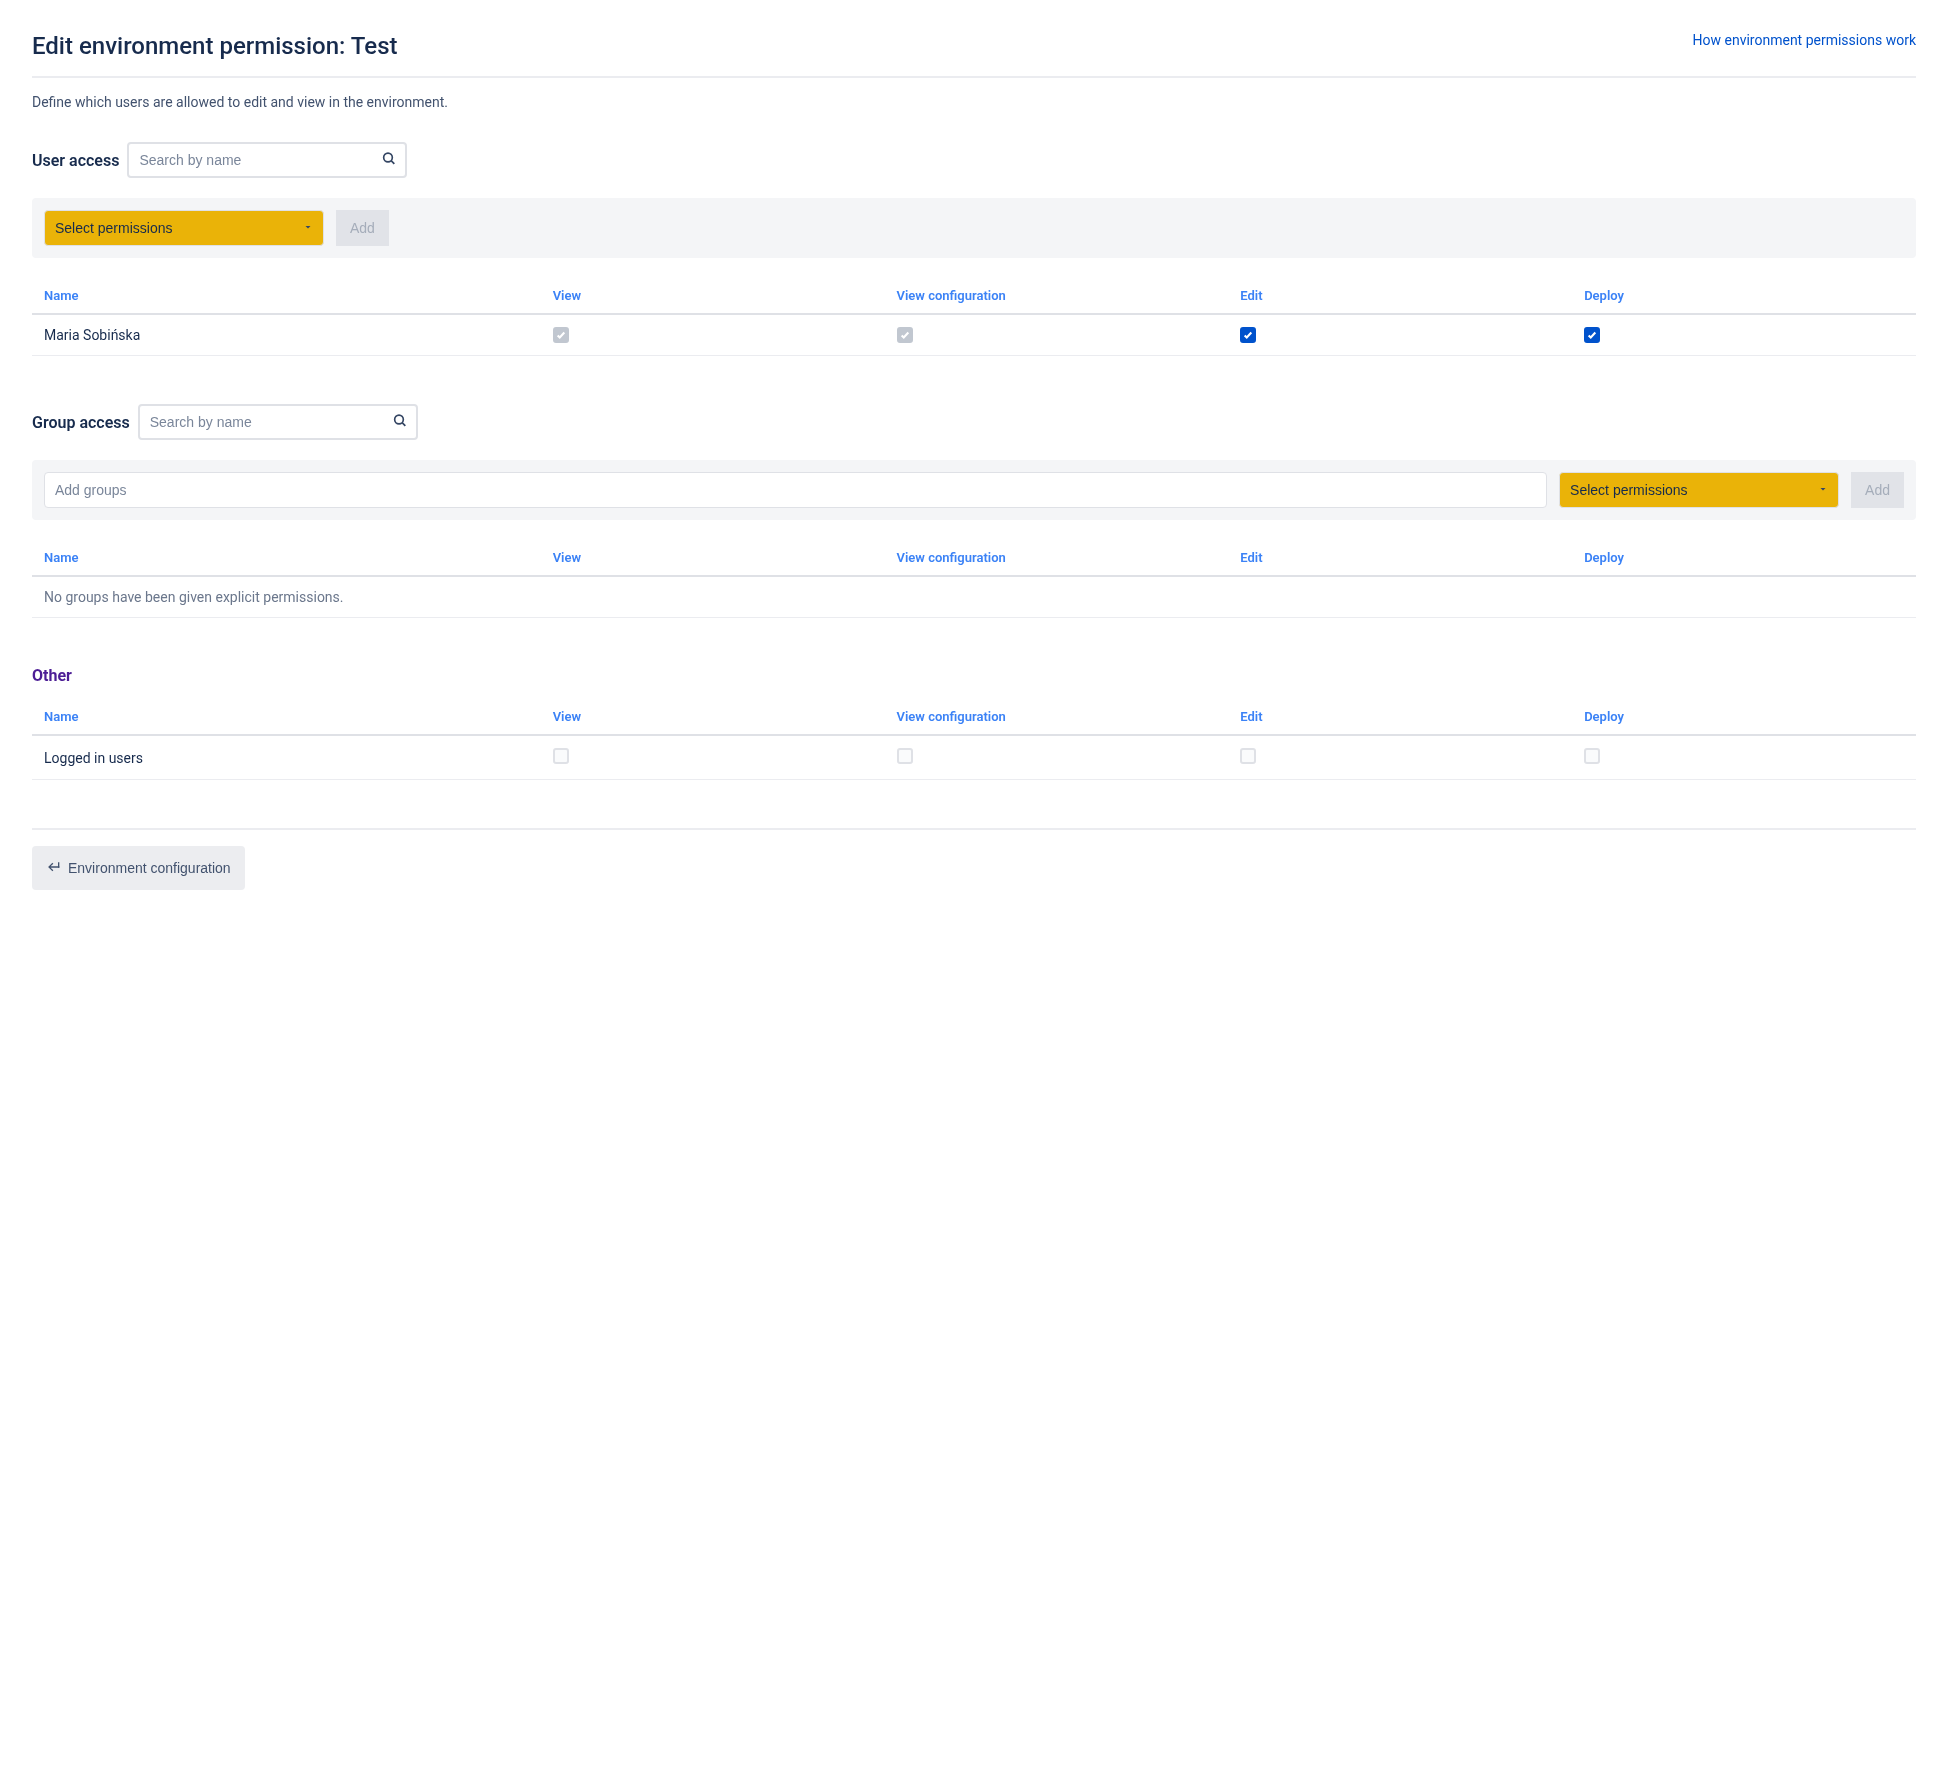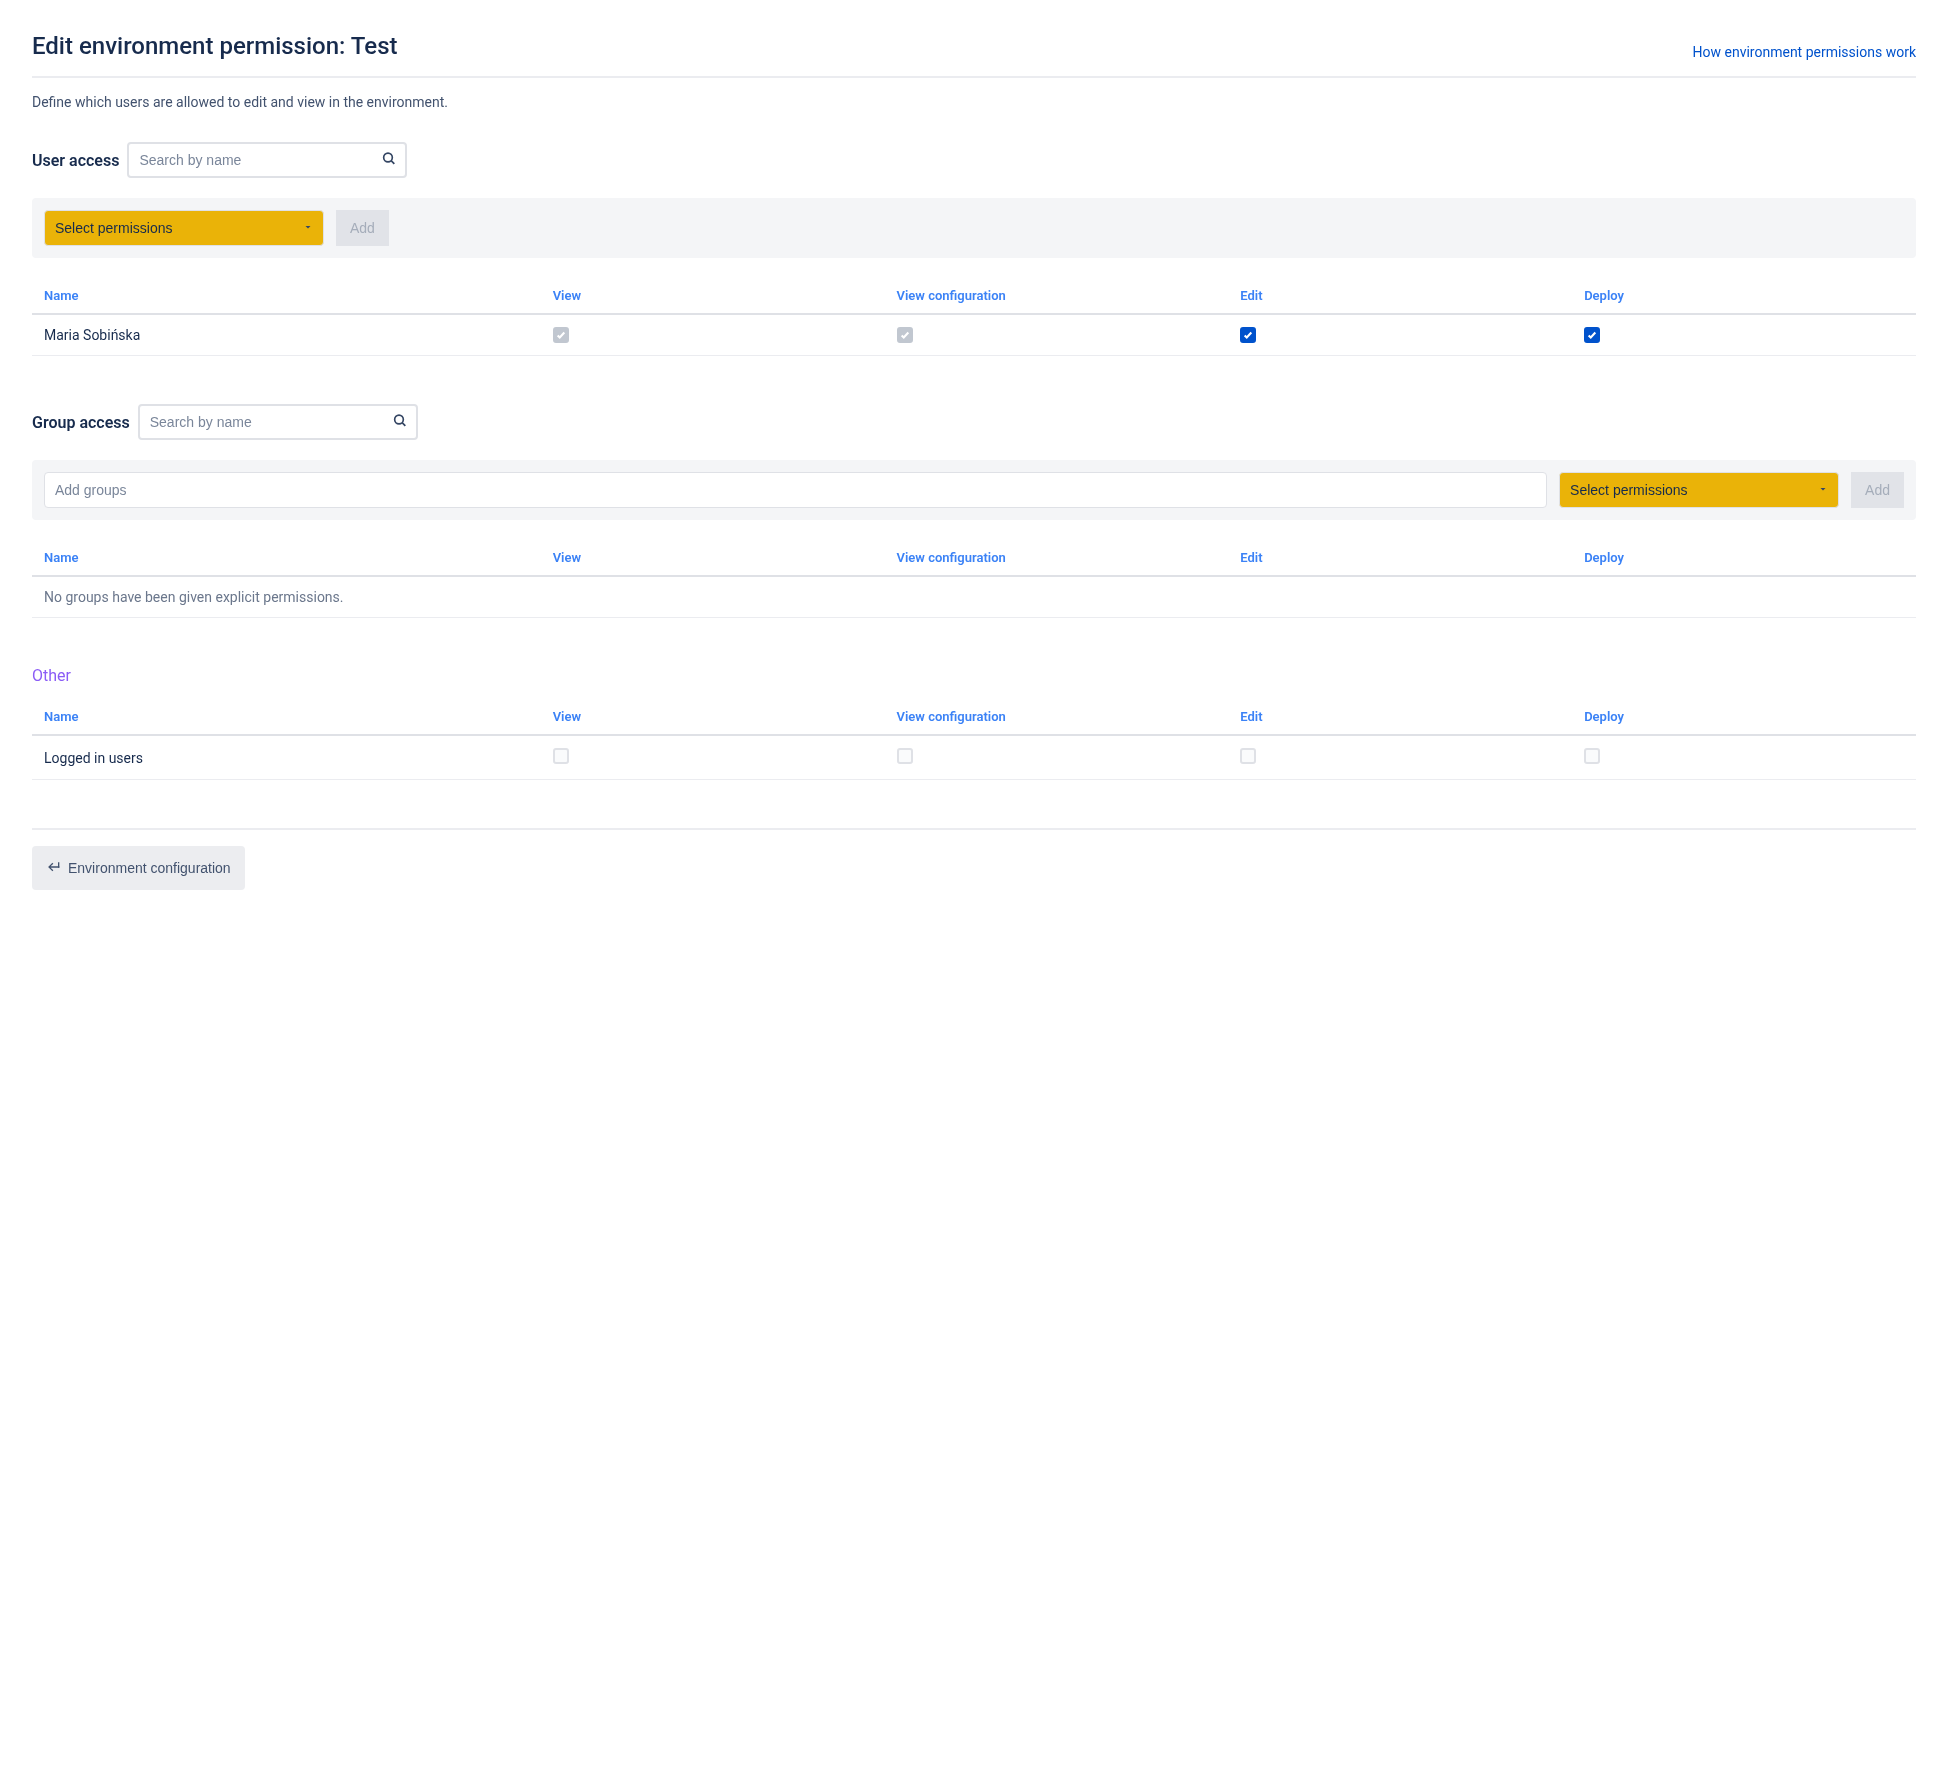--- a/index.html
+++ b/index.html
@@ -10,21 +10,21 @@
     body {
       font-family: -apple-system, BlinkMacSystemFont, "Segoe UI", Roboto, "Helvetica Neue", Arial, sans-serif;
       color: #172B4D;
       background: #fff;
       padding: 32px;
       font-size: 14px;
     }
     .page-header {
       display: flex;
       justify-content: space-between;
-      align-items: flex-end;
+      align-items: flex-start;
       padding-bottom: 16px;
       border-bottom: 2px solid #EBECF0;
       margin-bottom: 16px;
     }
     .page-title {
       font-size: 24px;
       font-weight: 500;
       color: #172B4D;
     }
     .help-link {
@@ -183,22 +183,22 @@
       height: 10px;
     }
     .empty-row td {
       color: #6B778C;
     }
     .other-section {
       margin-top: 24px;
     }
     .other-title {
       font-size: 16px;
-      font-weight: 400;
-      color: #8b5cf6;
+      font-weight: 700;
+      color: #4c1d95;
       margin-bottom: 14px;
     }
     .footer-divider {
       border: none;
       border-top: 2px solid #EBECF0;
       margin-top: 40px;
       margin-bottom: 16px;
     }
     .back-btn {
       display: inline-flex;

